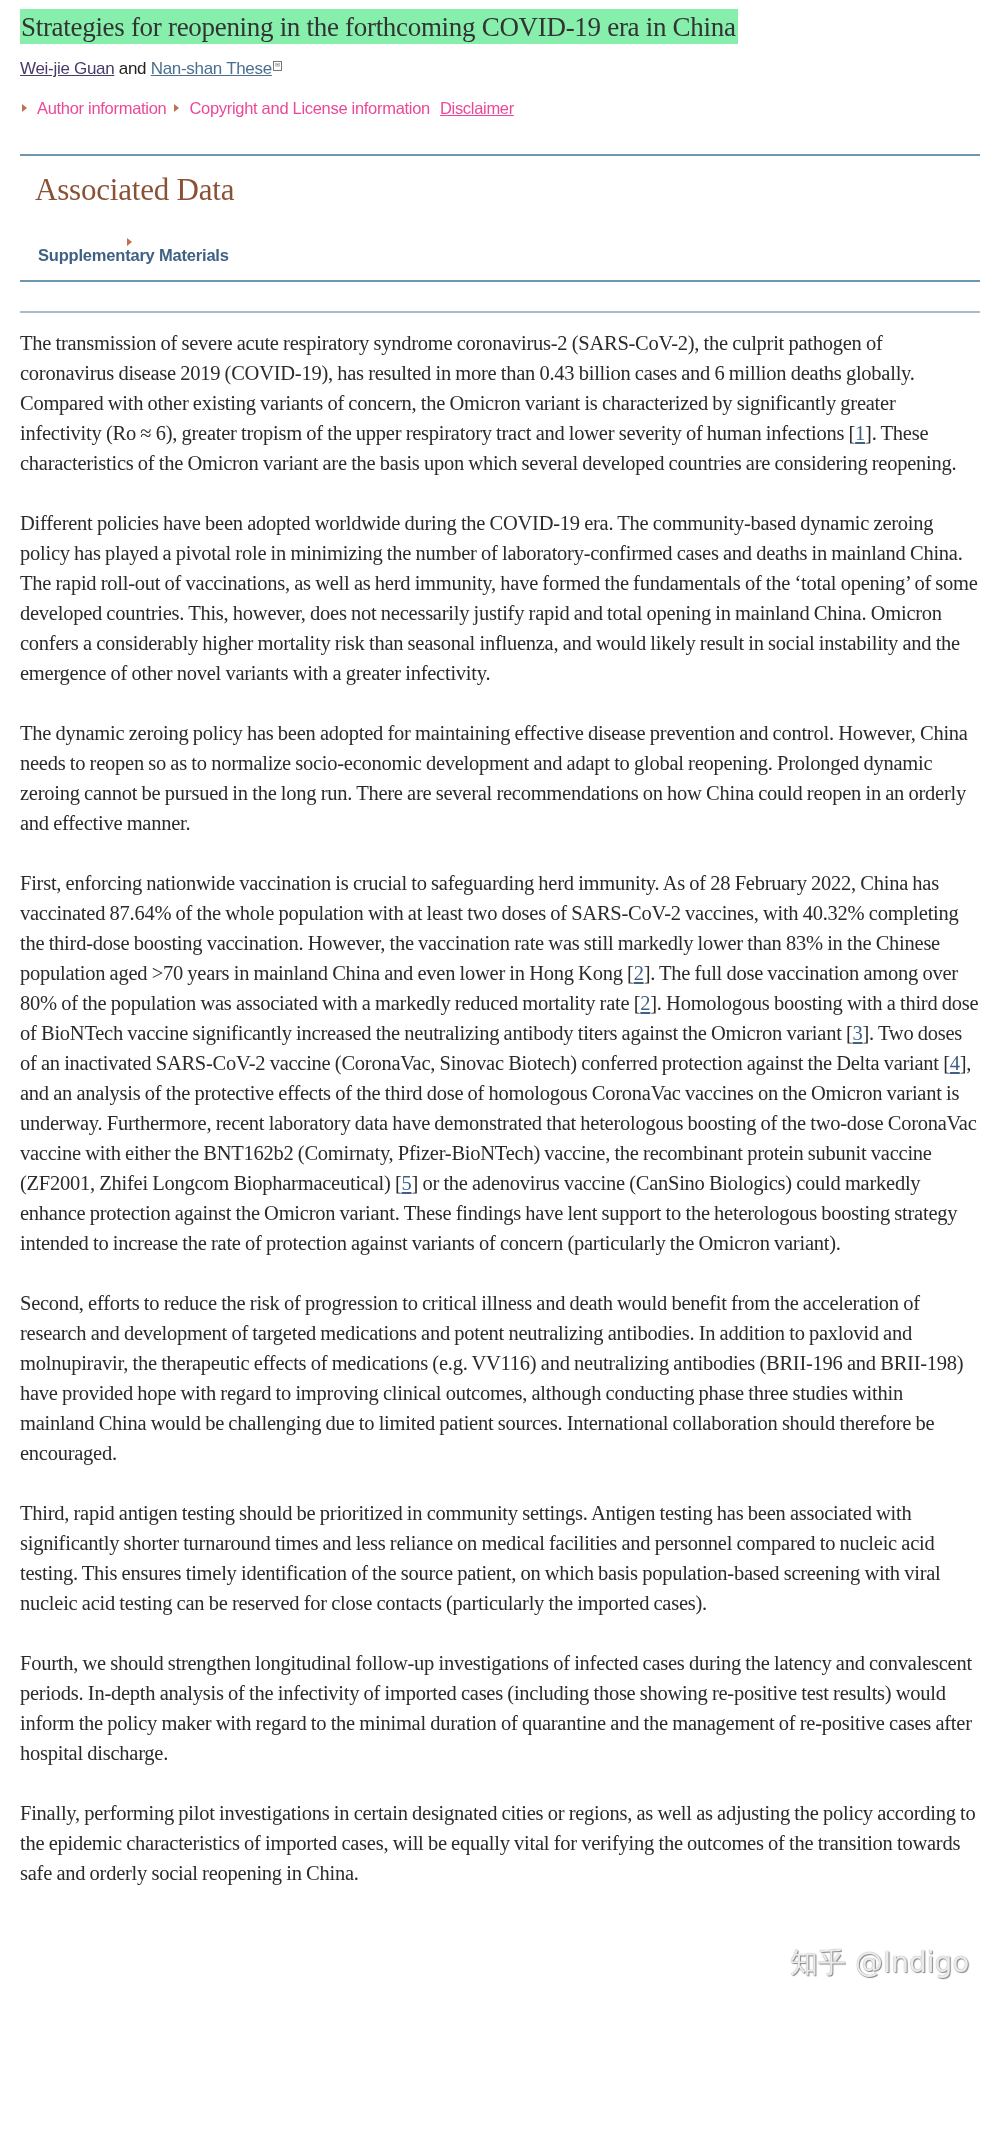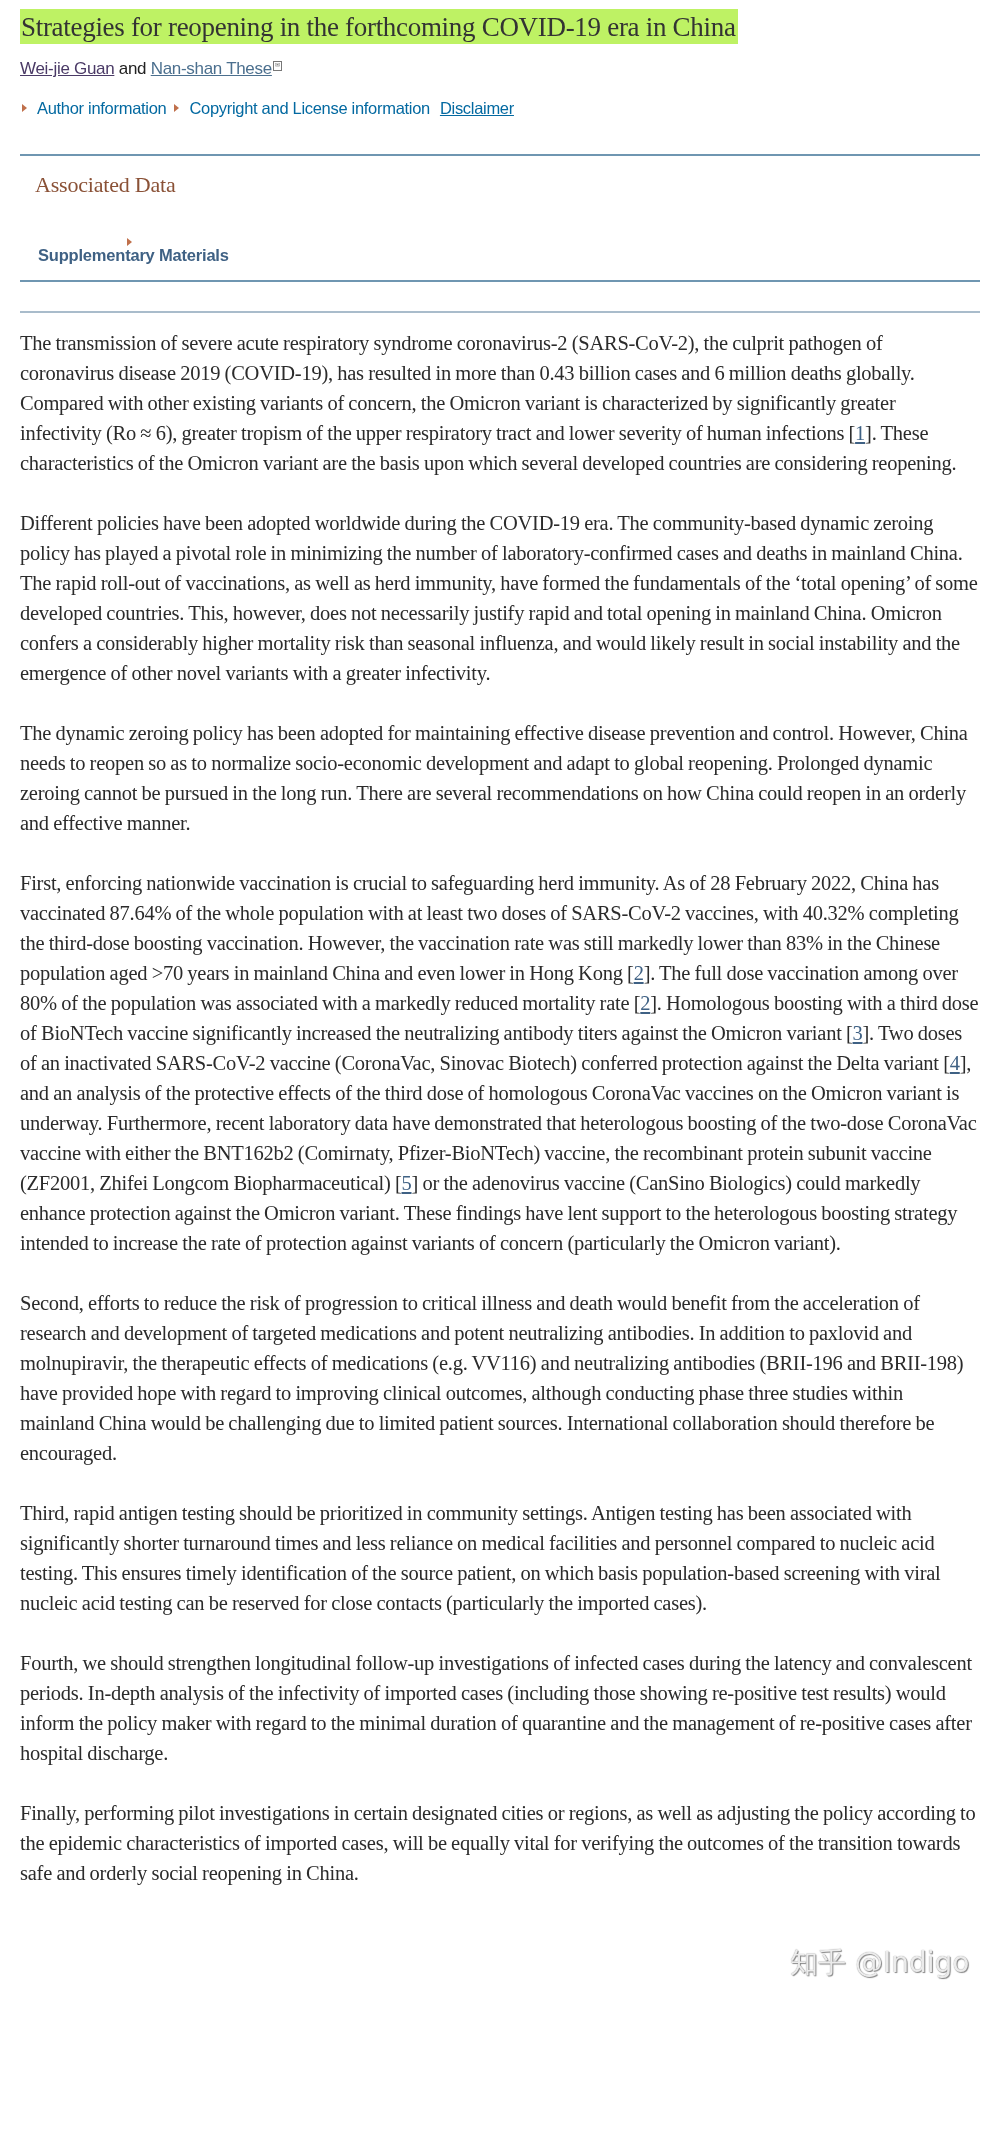--- a/index.html
+++ b/index.html
@@ -8,21 +8,21 @@
       height: 2134px;
       overflow: hidden;
       position: relative;
       color: #2a2a2a;
     }
     .page { position: absolute; left: 20px; top: 0; width: 960px; }
 
     .title-wrap { margin-top: 9px; }
     .title {
       display: inline-block;
-      background: #bef264;
+      background: #86efac;
       font-family: "Liberation Serif", serif;
       font-size: 27px;
       line-height: 34px;
       color: #333333;
       padding: 1px 2px 0 1px;
       letter-spacing: -0.3px;
       margin: 0;
       font-weight: normal;
     }
 
@@ -47,21 +47,21 @@
       text-align: center;
       color: #555;
       margin-left: 1px;
     }
 
     .meta-links {
       margin-top: 17px;
       font-family: "Liberation Sans", sans-serif;
       font-size: 16.5px;
       line-height: 22px;
-      color: #0369a1;
+      color: #ec4899;
       letter-spacing: -0.3px;
       display: flex;
     }
     .tri {
       display: inline-block;
       width: 0; height: 0;
       border-top: 4px solid transparent;
       border-bottom: 4px solid transparent;
       border-left: 5px solid #c0704b;
       margin: 0 10px 0 2px;
@@ -73,21 +73,21 @@
       margin-top: 35px;
       border-top: 2px solid #6f96b1;
       border-bottom: 2px solid #6f96b1;
       height: 124px;
       position: relative;
     }
     .assoc-title {
       position: absolute;
       left: 15px; top: 16px;
       font-family: "Liberation Serif", serif;
-      font-size: 22px;
+      font-size: 31px;
       color: #8a5136;
       letter-spacing: -0.2px;
       margin: 0;
       font-weight: normal;
     }
     .supp {
       position: absolute;
       left: 18px; top: 82px;
       display: flex; align-items: center;
       font-family: "Liberation Sans", sans-serif;

